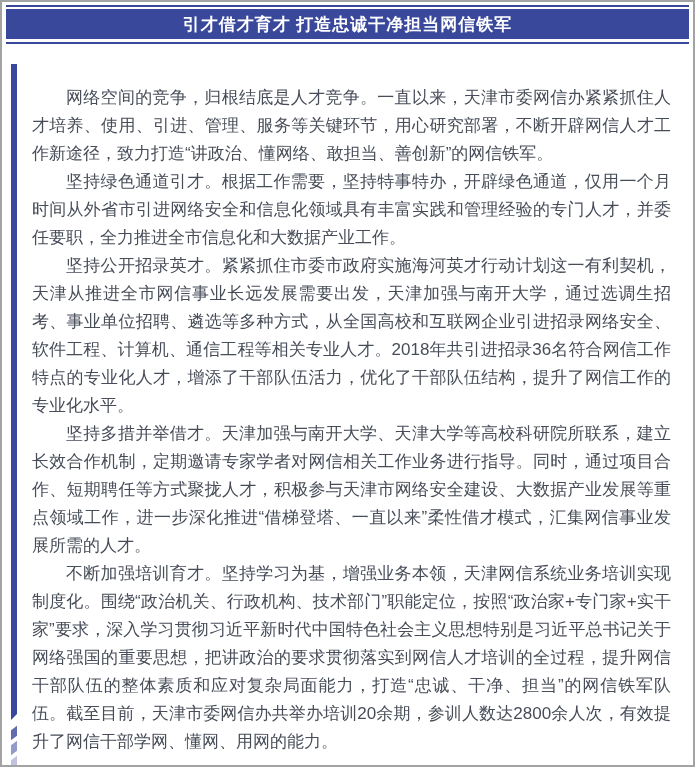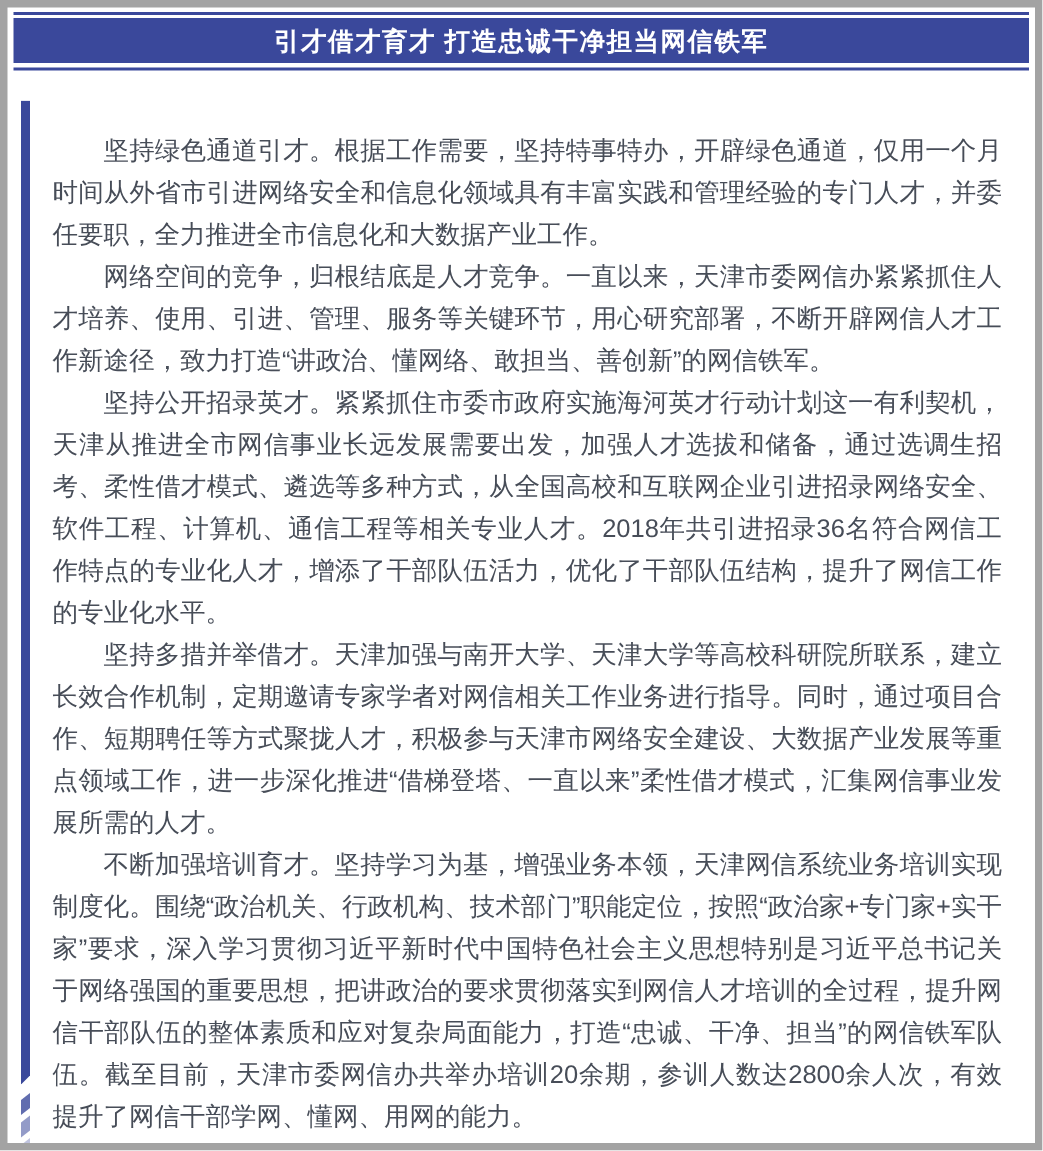--- a/index.html
+++ b/index.html
@@ -7,21 +7,21 @@
     --text: #474d58;
     --page-bg: #ffffff;
   }
   * { box-sizing: border-box; }
   html, body { margin: 0; padding: 0; background: #f6f6f6; }
   .page {
     width: 695px;
     height: 767px;
     margin: 0 auto;
     background: var(--page-bg);
-    border: 5px solid #a3a3a3;
+    border: 2px solid #a3a3a3;
     position: relative;
     overflow: hidden;
     font-family: "Liberation Sans", "DejaVu Sans", sans-serif;
   }
   .header { padding: 3px 4px 0 4px; }
   .rule {
     height: 2px;
     background: var(--accent);
   }
   .rule.top { margin-bottom: 2px; }
@@ -87,20 +87,20 @@
     </div>
     <div class="rule bottom"></div>
   </header>
 
   <main class="content">
     <div class="accent-bar"></div>
     <div class="accent-stripe s1"></div>
     <div class="accent-stripe s2"></div>
     <div class="accent-stripe s3"></div>
 
+    <p>网络空间的竞争，归根结底是人才竞争。一直以来，天津市委网信办紧紧抓住人才培养、使用、引进、管理、服务等关键环节，用心研究部署，不断开辟网信人才工作新途径，致力打造“讲政治、懂网络、敢担当、善创新”的网信铁军。</p>
     <p>坚持绿色通道引才。根据工作需要，坚持特事特办，开辟绿色通道，仅用一个月时间从外省市引进网络安全和信息化领域具有丰富实践和管理经验的专门人才，并委任要职，全力推进全市信息化和大数据产业工作。</p>
-    <p>网络空间的竞争，归根结底是人才竞争。一直以来，天津市委网信办紧紧抓住人才培养、使用、引进、管理、服务等关键环节，用心研究部署，不断开辟网信人才工作新途径，致力打造“讲政治、懂网络、敢担当、善创新”的网信铁军。</p>
-    <p>坚持公开招录英才。紧紧抓住市委市政府实施海河英才行动计划这一有利契机，天津从推进全市网信事业长远发展需要出发，加强人才选拔和储备，通过选调生招考、柔性借才模式、遴选等多种方式，从全国高校和互联网企业引进招录网络安全、软件工程、计算机、通信工程等相关专业人才。2018年共引进招录36名符合网信工作特点的专业化人才，增添了干部队伍活力，优化了干部队伍结构，提升了网信工作的专业化水平。</p>
+    <p>坚持公开招录英才。紧紧抓住市委市政府实施海河英才行动计划这一有利契机，天津从推进全市网信事业长远发展需要出发，天津加强与南开大学，通过选调生招考、事业单位招聘、遴选等多种方式，从全国高校和互联网企业引进招录网络安全、软件工程、计算机、通信工程等相关专业人才。2018年共引进招录36名符合网信工作特点的专业化人才，增添了干部队伍活力，优化了干部队伍结构，提升了网信工作的专业化水平。</p>
     <p>坚持多措并举借才。天津加强与南开大学、天津大学等高校科研院所联系，建立长效合作机制，定期邀请专家学者对网信相关工作业务进行指导。同时，通过项目合作、短期聘任等方式聚拢人才，积极参与天津市网络安全建设、大数据产业发展等重点领域工作，进一步深化推进“借梯登塔、一直以来”柔性借才模式，汇集网信事业发展所需的人才。</p>
     <p>不断加强培训育才。坚持学习为基，增强业务本领，天津网信系统业务培训实现制度化。围绕“政治机关、行政机构、技术部门”职能定位，按照“政治家+专门家+实干家”要求，深入学习贯彻习近平新时代中国特色社会主义思想特别是习近平总书记关于网络强国的重要思想，把讲政治的要求贯彻落实到网信人才培训的全过程，提升网信干部队伍的整体素质和应对复杂局面能力，打造“忠诚、干净、担当”的网信铁军队伍。截至目前，天津市委网信办共举办培训20余期，参训人数达2800余人次，有效提升了网信干部学网、懂网、用网的能力。</p>
   </main>
 
 </div>
 
 </body></html>

